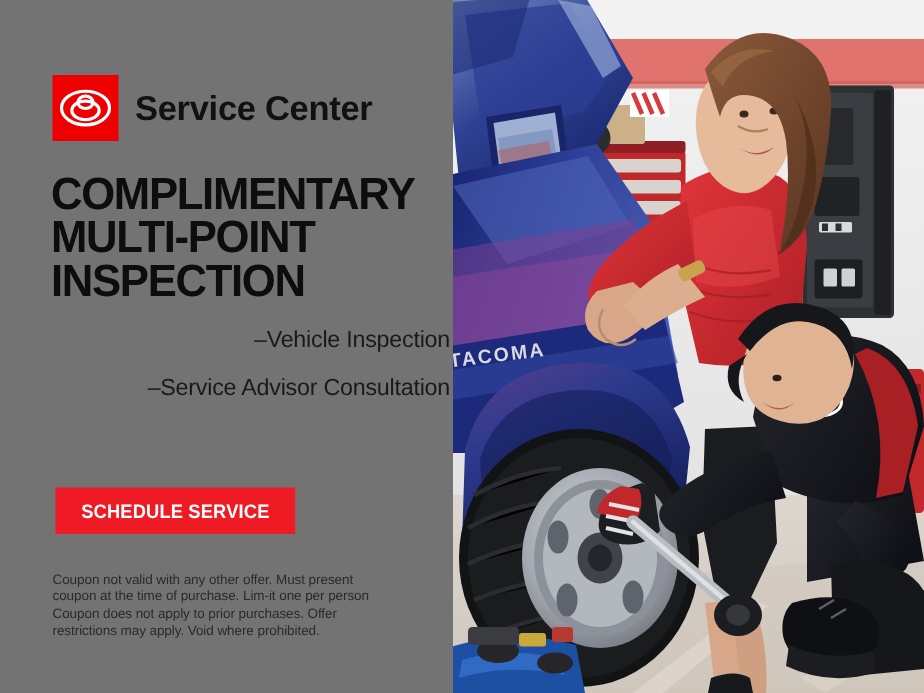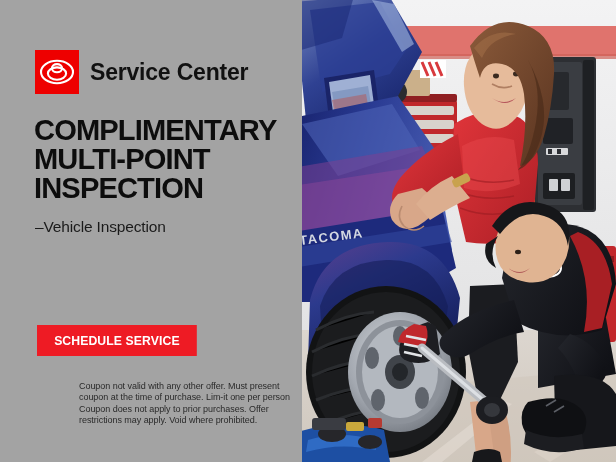--- a/index.html
+++ b/index.html
@@ -13,21 +13,21 @@
     position:relative;
     width:616px;height:462px;
     background:#fdfdfd;
     overflow:hidden;
   }
 
   
   .left-panel{
     position:absolute;left:0;top:0;
     width:312px;height:462px;
-    background:#a3a3a3;
+    background:#737373;
   }
 
   .brand-row{
     position:absolute;left:35px;top:50px;
     display:flex;align-items:center;gap:11px;
   }
   .logo-tile{
     width:44px;height:44px;
     background:#ee0000;
     display:flex;align-items:center;justify-content:center;
@@ -53,20 +53,21 @@
     color:#0d0d0d;
     text-transform:uppercase;
     transform:scaleX(0.97);
     transform-origin:left top;
   }
   .headline span{display:block;}
 
   .benefits{
     position:absolute;left:35px;top:219px;
     width:265px;
+    text-align:right;
   }
   .benefit{
     font-size:15.5px;
     color:#1a1a1a;
     line-height:1;
     margin-bottom:16px;
     letter-spacing:-0.15px;
     white-space:nowrap;
   }
 
@@ -88,21 +89,20 @@
     transform-origin:left center;
   }
 
   .disclaimer{
     position:absolute;left:35px;top:381px;
     width:218px;
     font-size:9px;
     line-height:11.4px;
     color:#2a2a2a;
     letter-spacing:-0.05px;
-    margin-left:44px;
   }
 
   
   .photo{
     position:absolute;left:302px;top:0;
     width:314px;height:462px;
     overflow:hidden;
     background:#cfd2d6;
   }
   .photo svg{display:block;width:314px;height:462px;}
@@ -126,20 +126,21 @@
     </div>
 
     <div class="headline">
       <span>COMPLIMENTARY</span>
       <span>MULTI-POINT</span>
       <span>INSPECTION</span>
     </div>
 
     <div class="benefits">
       <div class="benefit">–Vehicle Inspection</div>
+      <div class="benefit">–Service Advisor Consultation</div>
     </div>
 
     <button class="cta-button">SCHEDULE SERVICE</button>
 
     <div class="disclaimer">Coupon not valid with any other offer. Must present coupon at the time of purchase. Lim-it one per person Coupon does not apply to prior purchases. Offer restrictions may apply. Void where prohibited.</div>
   </div>
 
   <div class="photo">
     <svg viewBox="0 0 314 462" preserveAspectRatio="xMidYMid slice" aria-hidden="true">
       <defs>

